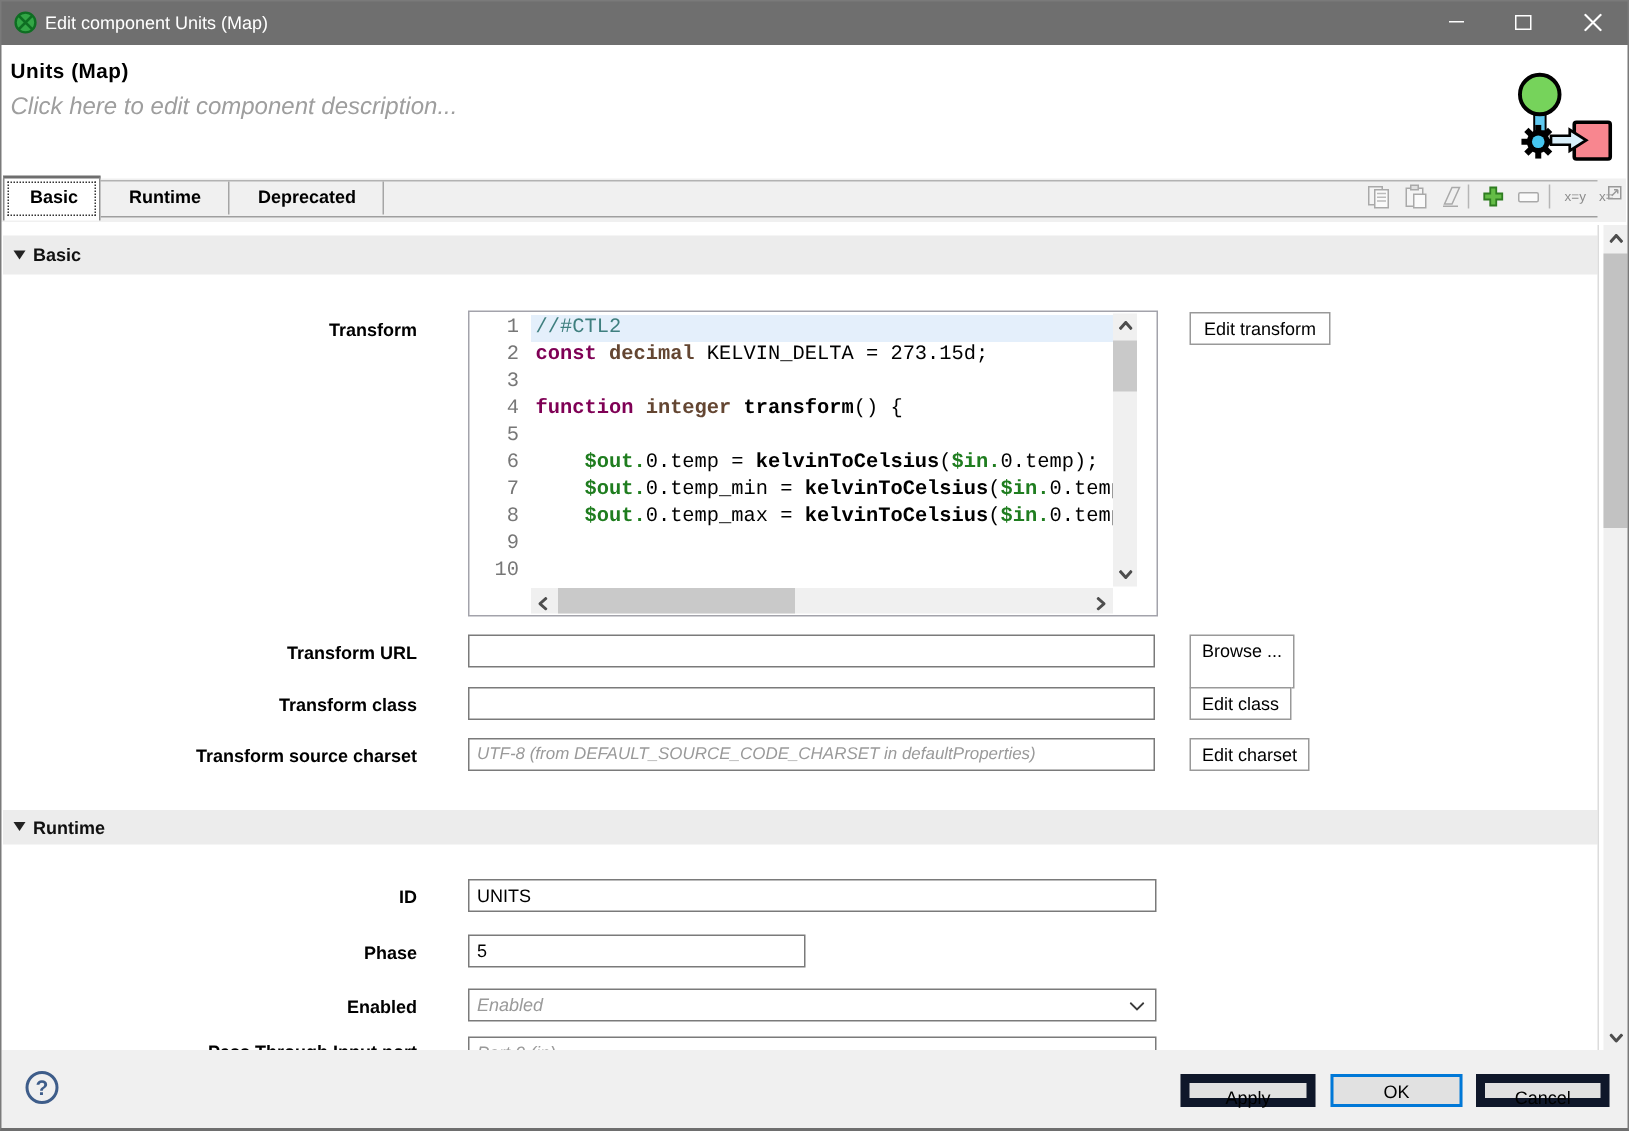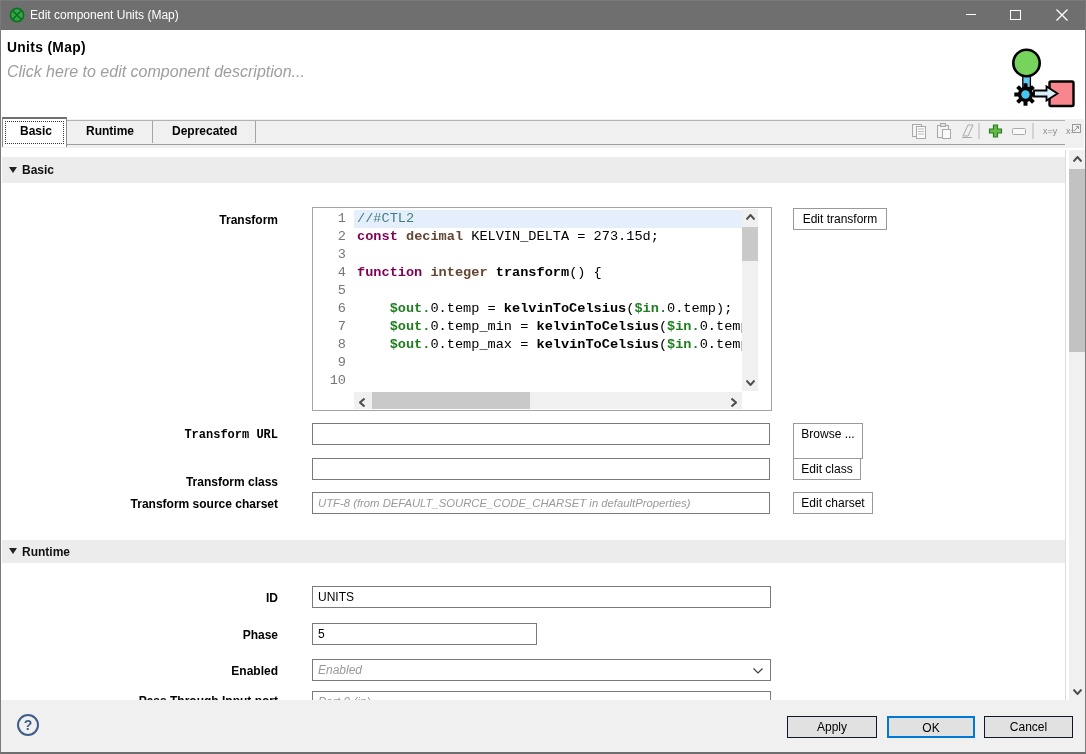--- a/index.html
+++ b/index.html
@@ -55,21 +55,21 @@
 .cm { color:#3f7f7f; }
 
 #vsb { position:absolute; left:429px; top:1px; width:16px; height:182px; background:#f0f0f0; }
 #vsb .thumb { position:absolute; left:0; top:18px; width:16px; height:34px; background:#c9c9c9; }
 #hsb { position:absolute; left:41px; top:184px; width:388px; height:17px; background:#f0f0f0; }
 #hsb .thumb { position:absolute; left:18px; top:0; width:158px; height:17px; background:#c9c9c9; }
 .sarr { position:absolute; font-size:10px; color:#4e4e4e; font-family:"Liberation Sans"; }
 
 
 #bbar { left:1px; top:700px; width:1084px; height:52px; background:#f0f0f0; }
-.bigbtn { top:716px; height:22px; background:#e1e1e1; border:1px solid #0f172a; text-align:center; line-height:20px; font-size:12px; }
+.bigbtn { top:716px; height:22px; background:#e1e1e1; border:6px solid #0f172a; text-align:center; line-height:20px; font-size:12px; }
 #help { left:17px; top:714px; width:22px; height:22px; border:2px solid #3e5d8a; border-radius:50%; color:#3e5d8a; font-weight:bold; text-align:center; line-height:18px; font-size:14px; }
 
 
 #rsb { left:1069px; top:150px; width:16px; height:550px; background:#f0f0f0; }
 #rsb .thumb { position:absolute; left:0; top:19px; width:16px; height:183px; background:#c2c2c2; }
 </style>
 </head>
 <body>
 <div id="win">
   <div id="titlebar" class="abs"></div>
@@ -186,25 +186,25 @@
           <path d="M5.5 0.5 L1 4.5 L5.5 8.5" stroke="#4e4e4e" stroke-width="2" fill="none"></path>
         </svg>
       <div class="thumb"></div>
       <svg class="sarr" style="right:5px; top:6px;" width="6" height="9" viewBox="0 0 6 9">
           <path d="M0.5 0.5 L5 4.5 L0.5 8.5" stroke="#4e4e4e" stroke-width="2" fill="none"></path>
         </svg>
     </div>
   </div>
   <div class="btn abs" style="left:793px; top:208px; width:94px; height:22px;">Edit transform</div>
 
-  <div class="lbl abs" style="top:428px;font-family:Liberation Mono, monospace;">Transform URL</div>
+  <div class="lbl abs" style="top:428px;">Transform URL</div>
   <div class="inp abs" style="left:312px; top:423px; width:458px; height:22px;"></div>
   <div class="btn abs" style="left:793px; top:423px; width:70px; height:36px;">Browse ...</div>
 
-  <div class="lbl abs" style="top:463px;margin-top:12px;">Transform class</div>
+  <div class="lbl abs" style="top:463px;">Transform class</div>
   <div class="inp abs" style="left:312px; top:458px; width:458px; height:22px;"></div>
   <div class="btn abs" style="left:793px; top:458px; width:68px; height:22px;">Edit class</div>
 
   <div class="lbl abs" style="top:497px;">Transform source charset</div>
   <div class="inp ph abs" style="left:312px; top:492px; width:458px; height:22px; font-size:11.3px;">UTF-8 (from DEFAULT_SOURCE_CODE_CHARSET in defaultProperties)</div>
   <div class="btn abs" style="left:793px; top:492px; width:80px; height:22px;">Edit charset</div>
 
   <div class="band abs" style="top:540px; height:23px;"></div>
   <div class="tri abs" style="left:9px; top:548px;"></div>
   <div class="bandtxt abs" style="left:22px; top:545px;">Runtime</div>

